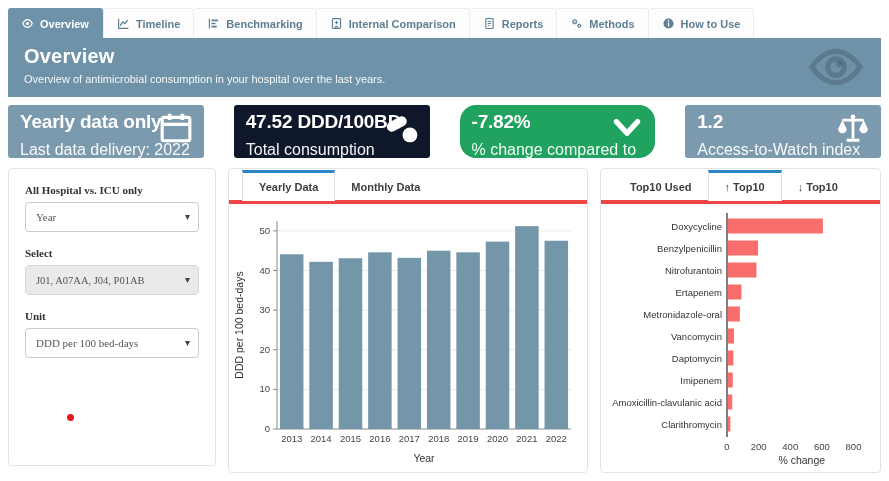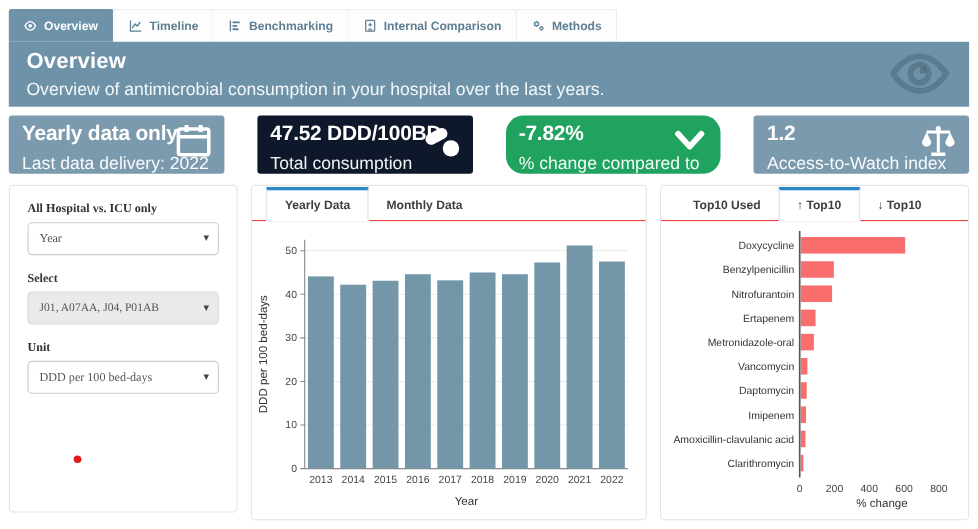--- a/index.html
+++ b/index.html
@@ -21,21 +21,21 @@
   }
   .tab:nth-child(2) { border-left: 1px solid #ececec; }
   .tab.active { background: #6E92A8; color: #fff; border-color: #6E92A8; }
   .tab svg { width: 13px; height: 13px; flex: 0 0 auto; }
   
   .header {
     position: relative; height: 59px; background: #6E92A8;
     color: #fff; padding: 7px 16px 6px; overflow: hidden;
   }
   .header h1 { font-size: 20px; font-weight: 700; letter-spacing: .2px; }
-  .header .subtitle { font-size: 16px; margin-top: 5px; color: rgba(255,255,255,.93); }
+  .header .subtitle { font-size: 11px; margin-top: 5px; color: rgba(255,255,255,.93); }
   .header .big-eye { position: absolute; right: 16px; top: 8px; width: 58px; height: 42px; color: rgba(0,0,0,.16); }
   
   .cards { display: grid; grid-template-columns: repeat(4,1fr); gap: 30px; margin-top: 8px; height: 53px; }
   .card { position: relative; border-radius: 3px; padding: 6px 12px; color: #fff; overflow: hidden; }
   .card-value { font-size: 19px; font-weight: 700; letter-spacing: -.2px; }
   .card-label { font-size: 16px; margin-top: 8px; color: rgba(255,255,255,.95); }
   .card-icon { position: absolute; right: 9px; top: 6px; width: 38px; height: 34px; color: rgba(0,0,0,.17); }
   
   .content { display: grid; grid-template-columns: 208px 360px 1fr; gap: 12px; margin-top: 10px; height: 305px; }
   .panel, .sidebar { background: #fff; border: 1px solid #E2E4E7; border-radius: 4px; }
@@ -45,21 +45,21 @@
   .select {
     position: relative; height: 30px; border: 1px solid #c9cdd1; border-radius: 4px;
     background: #fff; display: flex; align-items: center;
     padding: 0 22px 0 10px; font-size: 11px; color: #555; cursor: pointer;
   }
   .select.gray { background: #e9eaec; border-color: #d6d8db; font-size: 10.5px; }
   .select .caret { position: absolute; right: 8px; top: 50%; transform: translateY(-55%); font-size: 10px; color: #444; }
   .red-dot { position: absolute; left: 58px; top: 245px; width: 7px; height: 7px; border-radius: 50%; background: #E01A1A; }
   
   .panel { overflow: hidden; }
-  .panel-tabs { display: flex; border-bottom: 1px solid #ef4444; padding-left: 13px; }
+  .panel-tabs { display: flex; border-bottom: 4px solid #ef4444; padding-left: 13px; }
   .ptab {
     padding: 8px 16px 7px; font-size: 11px; font-weight: 700; color: #3e3e3e;
     border-top: 3px solid transparent; cursor: pointer; position: relative; top: 1px;
   }
   .ptab.active {
     border-top-color: #2B87C8; background: #fff;
     border-left: 1px solid #e0e0e0; border-right: 1px solid #e0e0e0; border-bottom: 1px solid #fff;
   }
   .chart-wrap { padding: 3px 2px 0 2px; }
   svg text { font-family: "Liberation Sans", sans-serif; }
@@ -102,27 +102,46 @@
             <rect x="3" y="2" width="10" height="12" rx="1" fill="none" stroke="currentColor" stroke-width="1.4"></rect>
             <path d="M8 4.8v4M6 6.8h4" stroke="currentColor" stroke-width="1.4"></path>
             <path d="M6.8 14v-2.4h2.4V14" fill="none" stroke="currentColor" stroke-width="1.2"></path>
           </svg>
         </span>
         <span>Internal Comparison</span>
       </div>
       <div class="tab">
         <span style="display: inline-flex; color: currentcolor;">
           <svg viewBox="0 0 16 16" width="13" height="13" style="display: block;">
+            <rect x="3.5" y="1.8" width="9" height="12.4" rx="1" fill="none" stroke="currentColor" stroke-width="1.4"></rect>
+            <path d="M6 5.4h4M6 8h4M6 10.6h2.5" stroke="currentColor" stroke-width="1.2"></path>
+          </svg>
+        </span>
+        <span>Reports</span>
+      </div>
+      <div class="tab">
+        <span style="display: inline-flex; color: currentcolor;">
+          <svg viewBox="0 0 16 16" width="13" height="13" style="display: block;">
             <circle cx="5.8" cy="5.8" r="2.1" fill="none" stroke="currentColor" stroke-width="1.4"></circle>
             <path d="M5.8 2.4v1.2M5.8 8v1.2M2.4 5.8h1.2M8 5.8h1.2M3.4 3.4l.9.9M7.3 7.3l.9.9M8.2 3.4l-.9.9M4.3 7.3l-.9.9" stroke="currentColor" stroke-width="1.1"></path>
             <circle cx="11.3" cy="10.8" r="1.7" fill="none" stroke="currentColor" stroke-width="1.3"></circle>
             <path d="M11.3 8.2v1M11.3 12.4v1M8.7 10.8h1M12.9 10.8h1" stroke="currentColor" stroke-width="1"></path>
           </svg>
         </span>
         <span>Methods</span>
+      </div>
+      <div class="tab">
+        <span style="display: inline-flex; color: currentcolor;">
+          <svg viewBox="0 0 16 16" width="13" height="13" style="display: block;">
+            <circle cx="8" cy="8" r="6.2" fill="currentColor"></circle>
+            <rect x="7.2" y="6.8" width="1.6" height="5" fill="#fff"></rect>
+            <circle cx="8" cy="4.8" r="1" fill="#fff"></circle>
+          </svg>
+        </span>
+        <span>How to Use</span>
       </div>
     </div>
 
   <div class="header">
     <h1>Overview</h1>
     <div class="subtitle">Overview of antimicrobial consumption in your hospital over the last years.</div>
     <span class="big-eye" id="header-eye"><svg viewBox="0 0 24 16" width="58" height="42">
           <path d="M12 1.5C6 1.5 2 8 2 8s4 6.5 10 6.5S22 8 22 8 18 1.5 12 1.5Z" fill="none" stroke="currentColor" stroke-width="2.2"></path>
           <circle cx="12" cy="8" r="3.4" fill="none" stroke="currentColor" stroke-width="2.2"></circle>
           <circle cx="13.2" cy="6.8" r="1.3" fill="currentColor"></circle>

